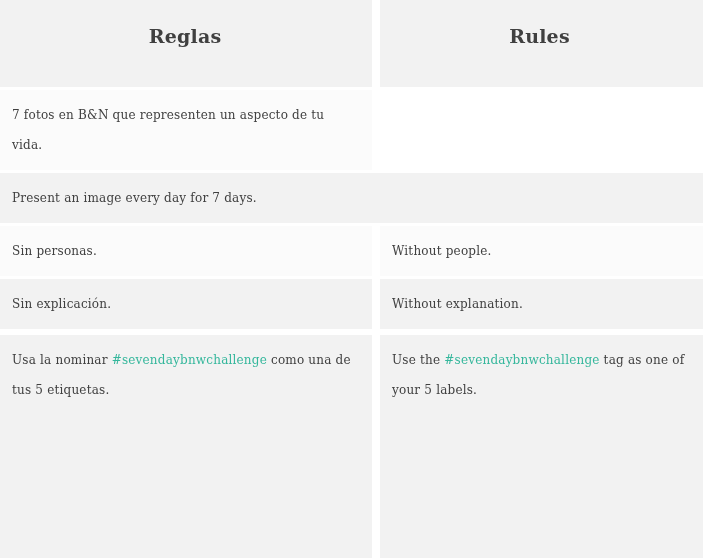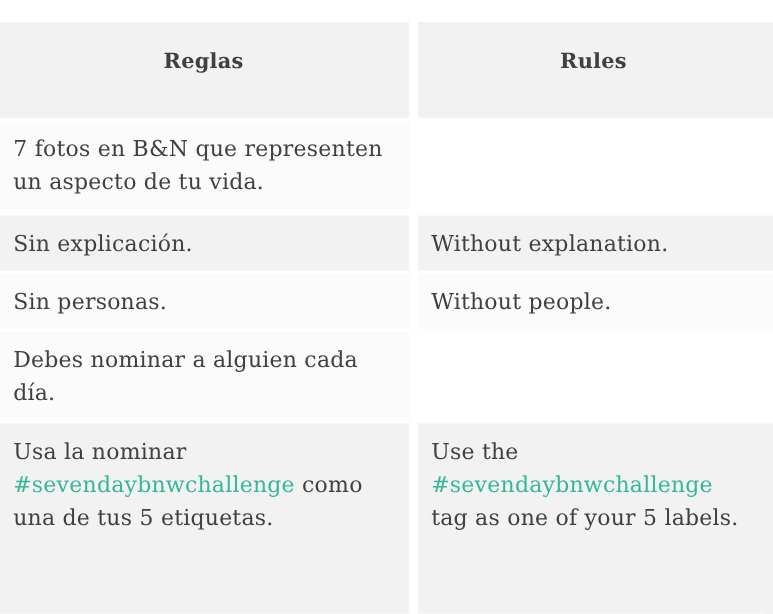--- a/index.html
+++ b/index.html
@@ -18,64 +18,63 @@
     color: var(--text-color);
   }
   .rules-table {
     width: 703px; height: 558px;
     display: flex; flex-direction: column; row-gap: 3px;
   }
   .row { display: flex; column-gap: 8px; flex: 0 0 auto; }
   .row:last-child { flex: 1 1 auto; }
   .cell {
     padding: 10px 14px 10px 12px;
-    font-size: 20px; line-height: 30px; letter-spacing: 0.2px;
+    font-size: 12px; line-height: 30px; letter-spacing: 0.2px;
   }
   .cell.col-es { width: 372px; flex: none; }
   .cell.col-en { flex: 1; padding-right: 16px; }
   .row.shaded .cell { background: var(--row-shaded); }
   .row.light  .cell { background: var(--row-light); }
   .header-row .cell {
     min-height: 87px;
     padding-top: 21px;
     font-size: 19px; font-weight: bold;
     text-align: center;
-    margin-top: 20px;
   }
   .tag-link { color: var(--link-color); cursor: pointer; }
 </style>
 </head>
 <body>
 
 <div class="rules-table">
 
   <div class="row shaded header-row">
     <div class="cell col-es">Reglas</div>
     <div class="cell col-en">Rules</div>
   </div>
 
   <div class="row light">
     <div class="cell col-es"><span>7 fotos en B&amp;N que representen un aspecto de tu vida.</span></div>
   </div>
 
   <div class="row shaded">
+    <div class="cell col-en"><span>Present an image every day for 7 days.</span></div>
+  </div>
+
+  <div class="row light">
+    <div class="cell col-es"><span>Sin personas.</span></div>
+    <div class="cell col-en"><span>Without people.</span></div>
   </div>
 
   <div class="row shaded">
     <div class="cell col-es"><span>Sin explicación.</span></div>
     <div class="cell col-en"><span>Without explanation.</span></div>
   </div>
 
   <div class="row light">
-    <div class="cell col-es"><span>Sin personas.</span></div>
-    <div class="cell col-en"><span>Without people.</span></div>
-  </div>
-
-  <div class="row light">
-    <div class="cell col-es"><span>Debes nominar a alguien cada día.</span></div>
   </div>
 
   <div class="row shaded">
     <div class="cell col-es"><span>Usa la nominar </span><span class="tag-link">#sevendaybnwchallenge</span><span> como una de tus 5 etiquetas.</span></div>
     <div class="cell col-en"><span>Use the </span><span class="tag-link">#sevendaybnwchallenge</span><span> tag as one of your 5 labels.</span></div>
   </div>
 
 </div>
 
 </body></html>

